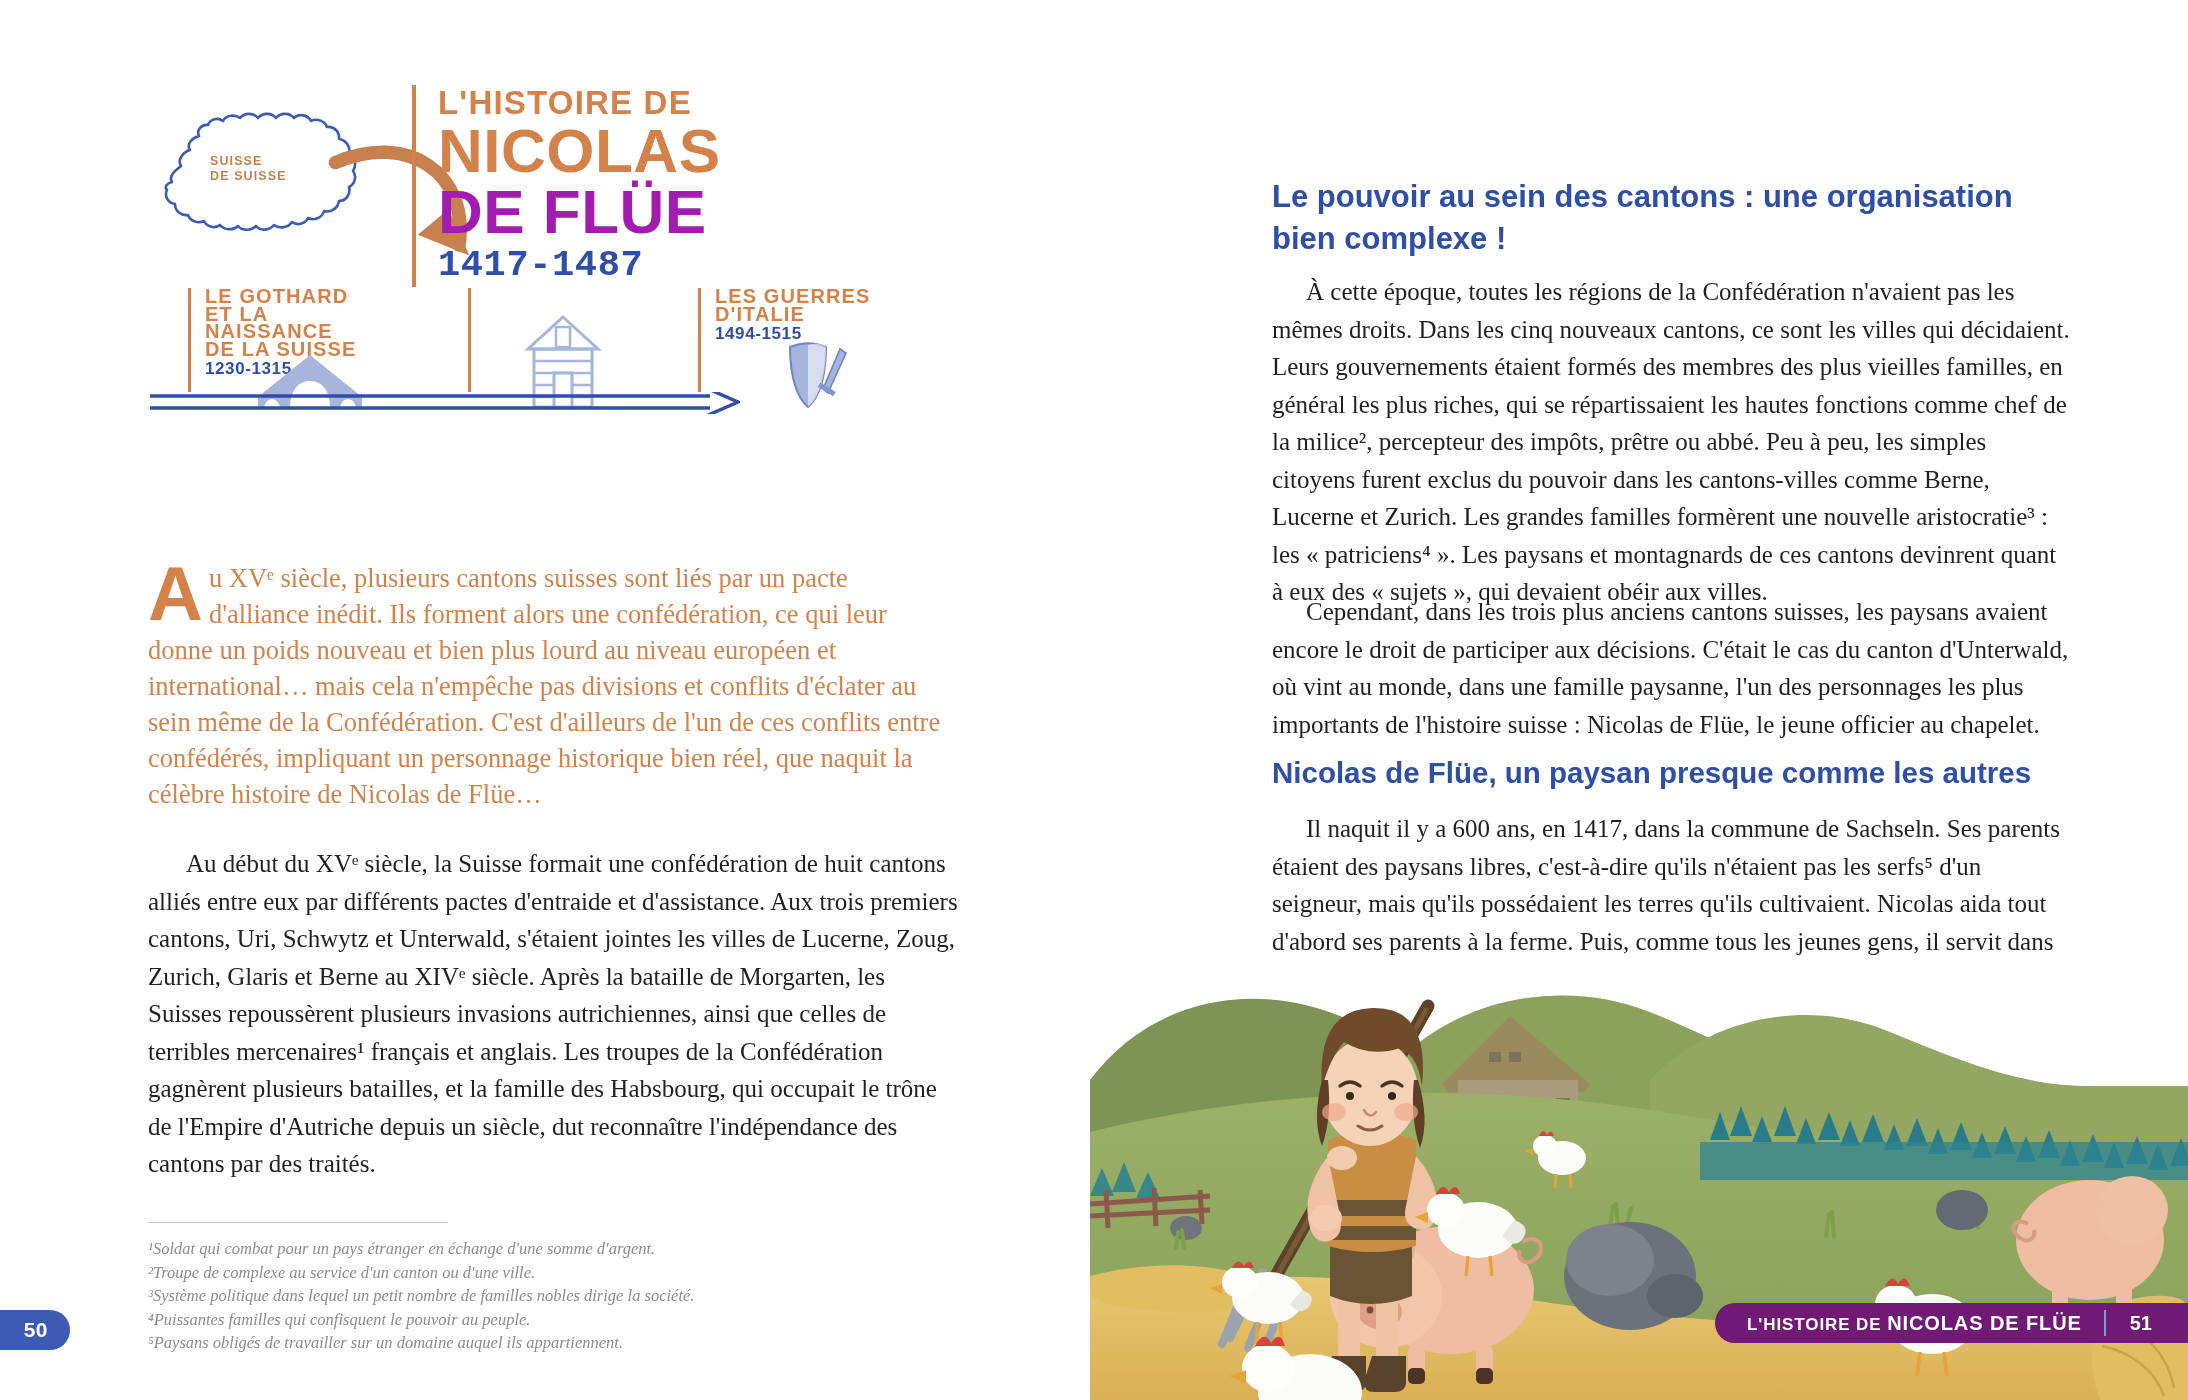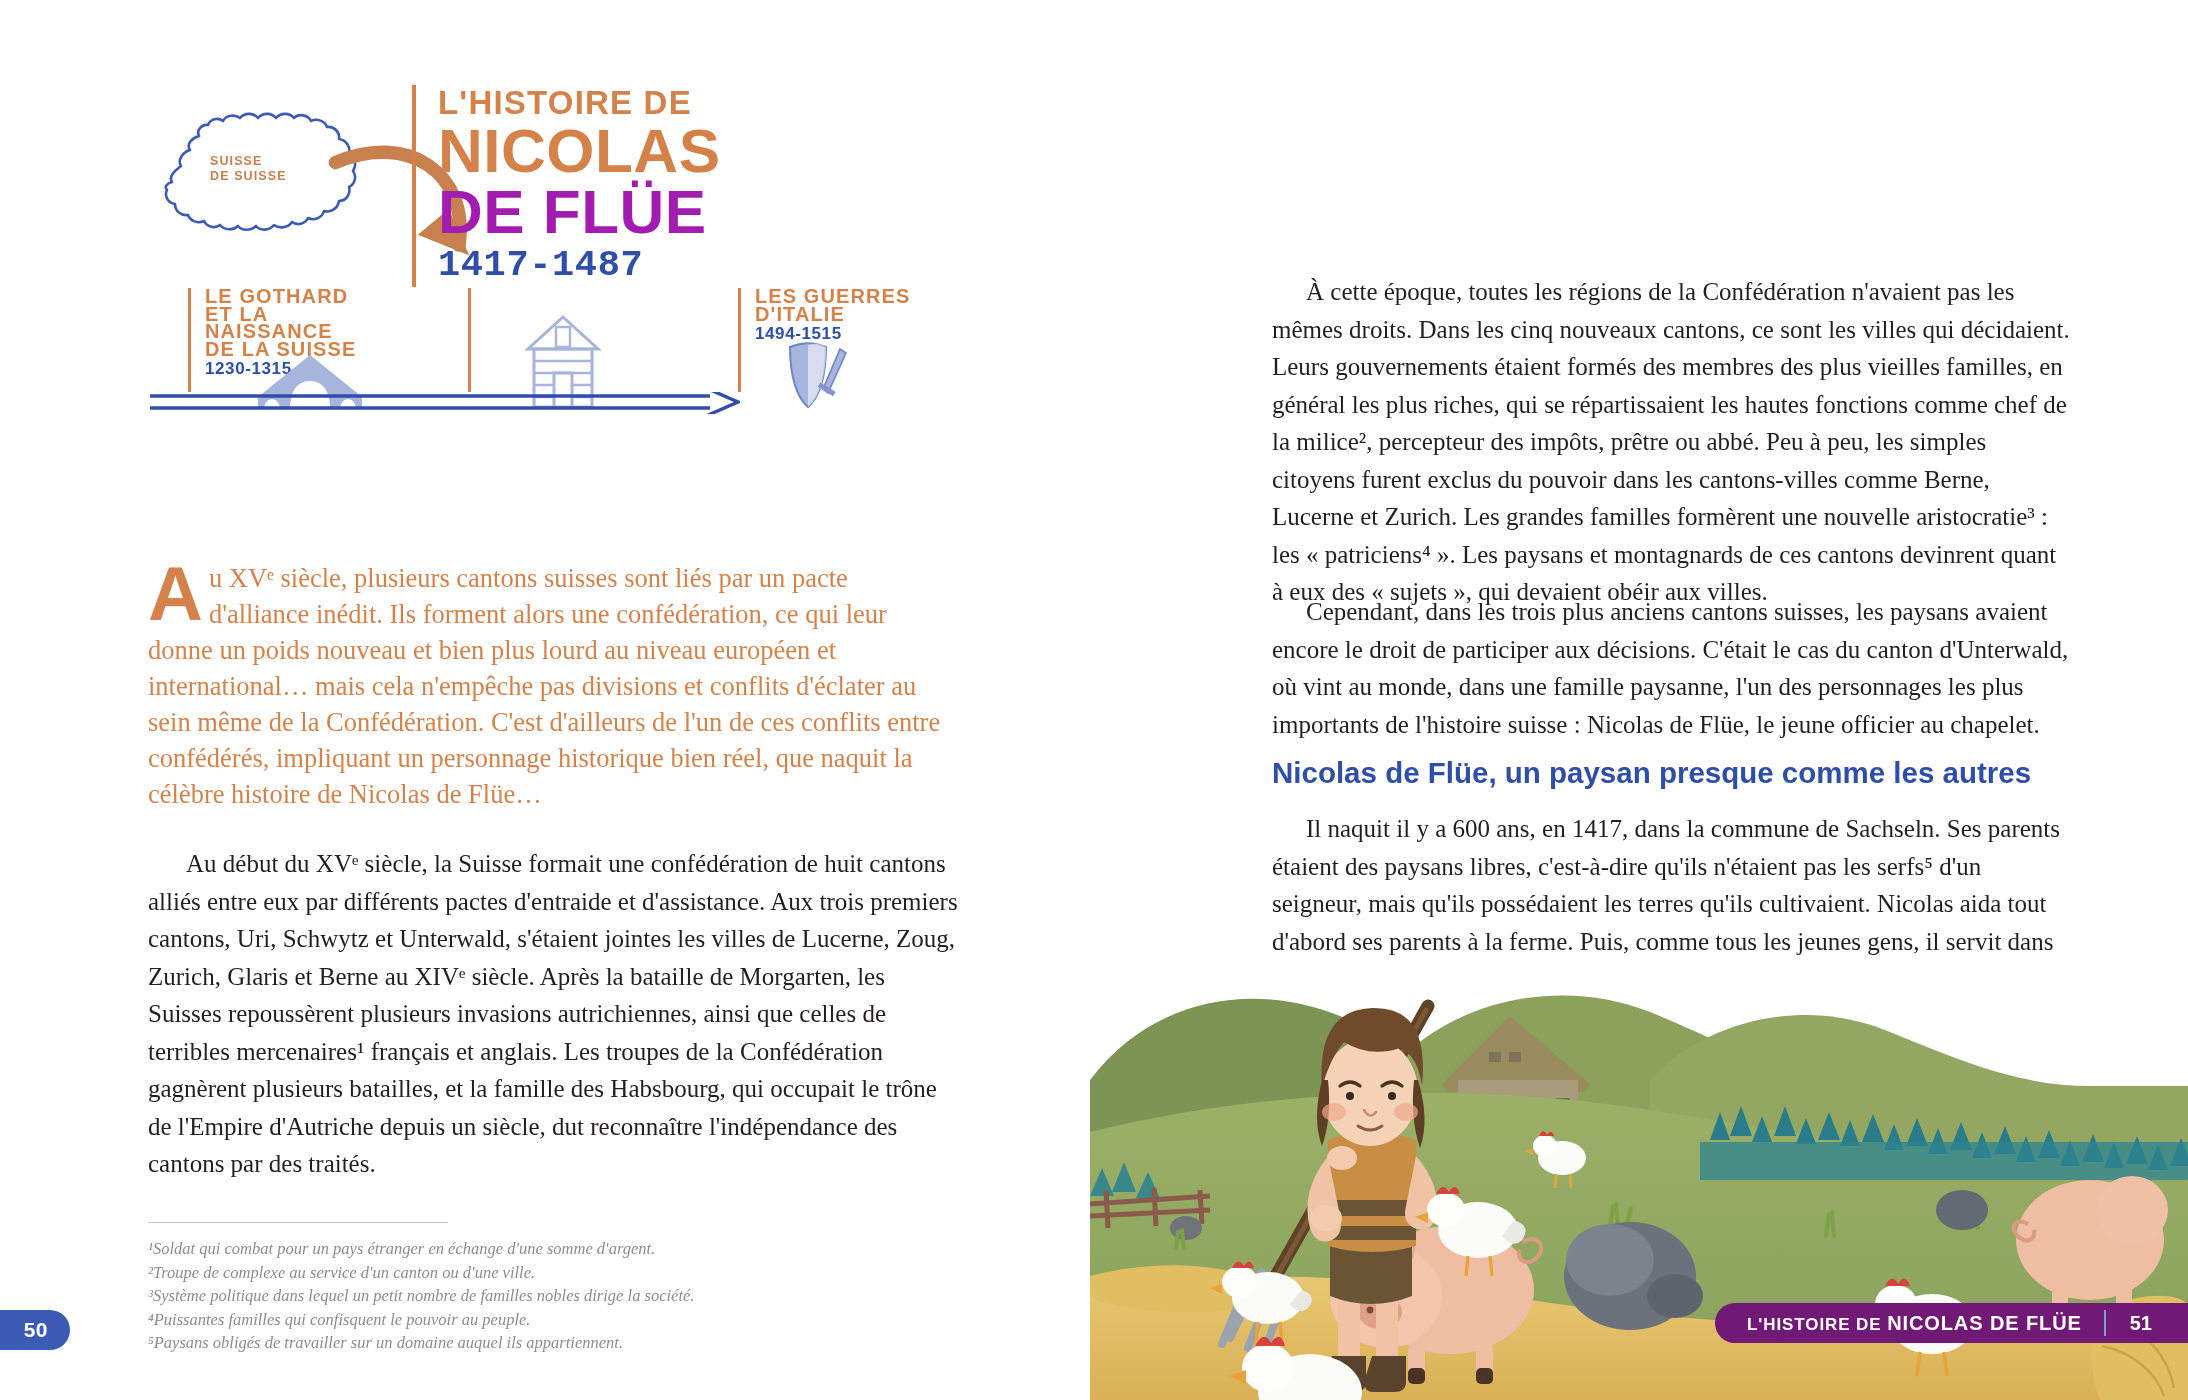--- a/index.html
+++ b/index.html
@@ -95,21 +95,21 @@
 
   
   .timeline {
     position: absolute;
     left: 150px; top: 288px;
     width: 810px; height: 120px;
   }
   .tl-event { position: absolute; top: 0; border-left: 3px solid #D4824A; padding-left: 14px; height: 104px; }
   .tl-event.e1 { left: 38px; width: 190px; }
   .tl-event.e2 { left: 318px; width: 185px; }
-  .tl-event.e3 { left: 588px; width: 185px; }
+  .tl-event.e3 { left: 548px; width: 185px; }
   .tl-name {
     color: #D4824A; font-weight: bold;
     font-size: 20px; letter-spacing: 1.1px; line-height: 17.5px;
     font-family: "Liberation Sans", sans-serif;
   }
   .tl-years {
     color: #2F4EA8; font-weight: bold;
     font-size: 17px; letter-spacing: 0.6px; line-height: 20px;
     margin-top: 1px;
     font-family: "Liberation Sans", sans-serif;
@@ -340,20 +340,21 @@
       <div class="fn">³Système politique dans lequel un petit nombre de familles nobles dirige la société.</div>
       <div class="fn">⁴Puissantes familles qui confisquent le pouvoir au peuple.</div>
       <div class="fn">⁵Paysans obligés de travailler sur un domaine auquel ils appartiennent.</div>
     </div>
 
     <div class="pagetab-left">50</div>
   </div>
 
   <div class="page-right">
 
+    <h2 class="r-head h1">Le pouvoir au sein des cantons : une organisation bien complexe !</h2>
     <p class="r-para rp1">À cette époque, toutes les régions de la Confédération n'avaient pas les mêmes droits. Dans les cinq nouveaux cantons, ce sont les villes qui décidaient. Leurs gouvernements étaient formés des membres des plus vieilles familles, en général les plus riches, qui se répartissaient les hautes fonctions comme chef de la milice², percepteur des impôts, prêtre ou abbé. Peu à peu, les simples citoyens furent exclus du pouvoir dans les cantons-villes comme Berne, Lucerne et Zurich. Les grandes familles formèrent une nouvelle aristocratie³ : les « patriciens⁴ ». Les paysans et montagnards de ces cantons devinrent quant à eux des « sujets », qui devaient obéir aux villes.</p>
     <p class="r-para rp2">Cependant, dans les trois plus anciens cantons suisses, les paysans avaient encore le droit de participer aux décisions. C'était le cas du canton d'Unterwald, où vint au monde, dans une famille paysanne, l'un des personnages les plus importants de l'histoire suisse : Nicolas de Flüe, le jeune officier au chapelet.</p>
     <h2 class="r-head h2">Nicolas de Flüe, un paysan presque comme les autres</h2>
     <p class="r-para rp3">Il naquit il y a 600 ans, en 1417, dans la commune de Sachseln. Ses parents étaient des paysans libres, c'est-à-dire qu'ils n'étaient pas les serfs⁵ d'un seigneur, mais qu'ils possédaient les terres qu'ils cultivaient. Nicolas aida tout d'abord ses parents à la ferme. Puis, comme tous les jeunes gens, il servit dans la milice de son canton et pouvait être appelé pour le défendre contre une invasion.</p>
 
     <div class="illus">
       <svg viewBox="0 0 1098 440" xmlns="http://www.w3.org/2000/svg">
         <defs>
           <linearGradient id="hillA" x1="0" y1="0" x2="0" y2="1">
             <stop offset="0%" stop-color="#93A962"></stop>

